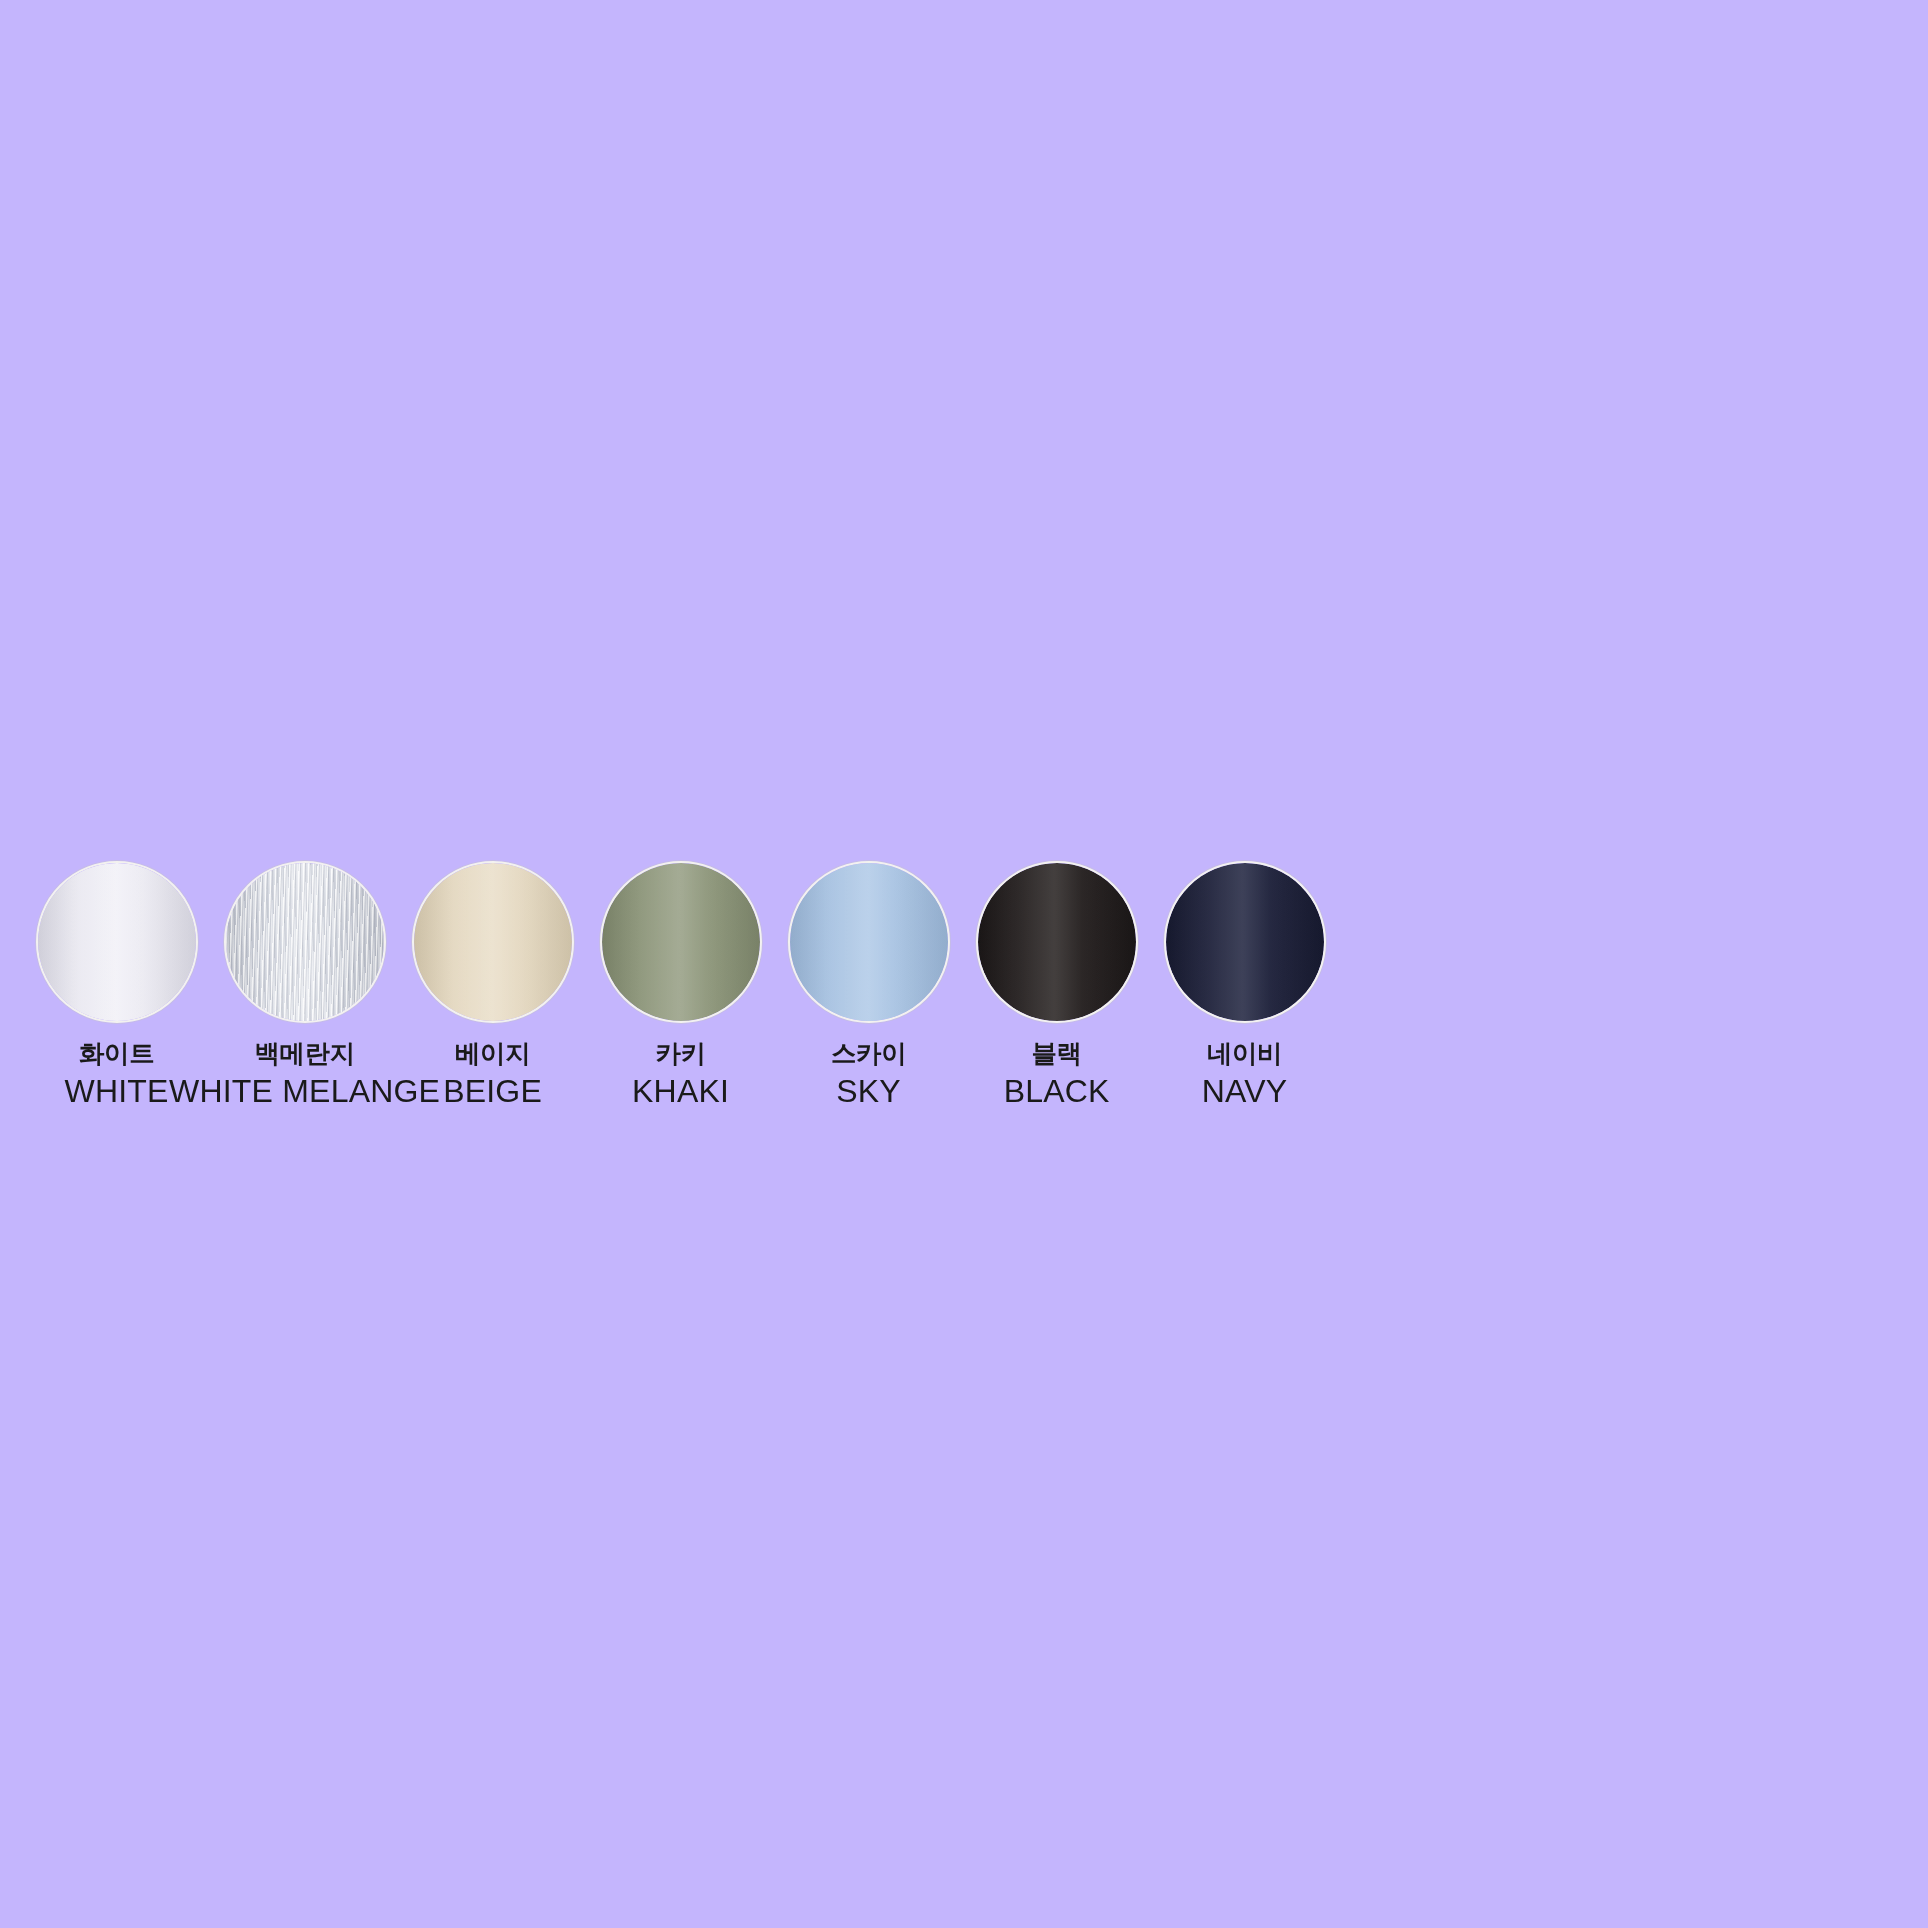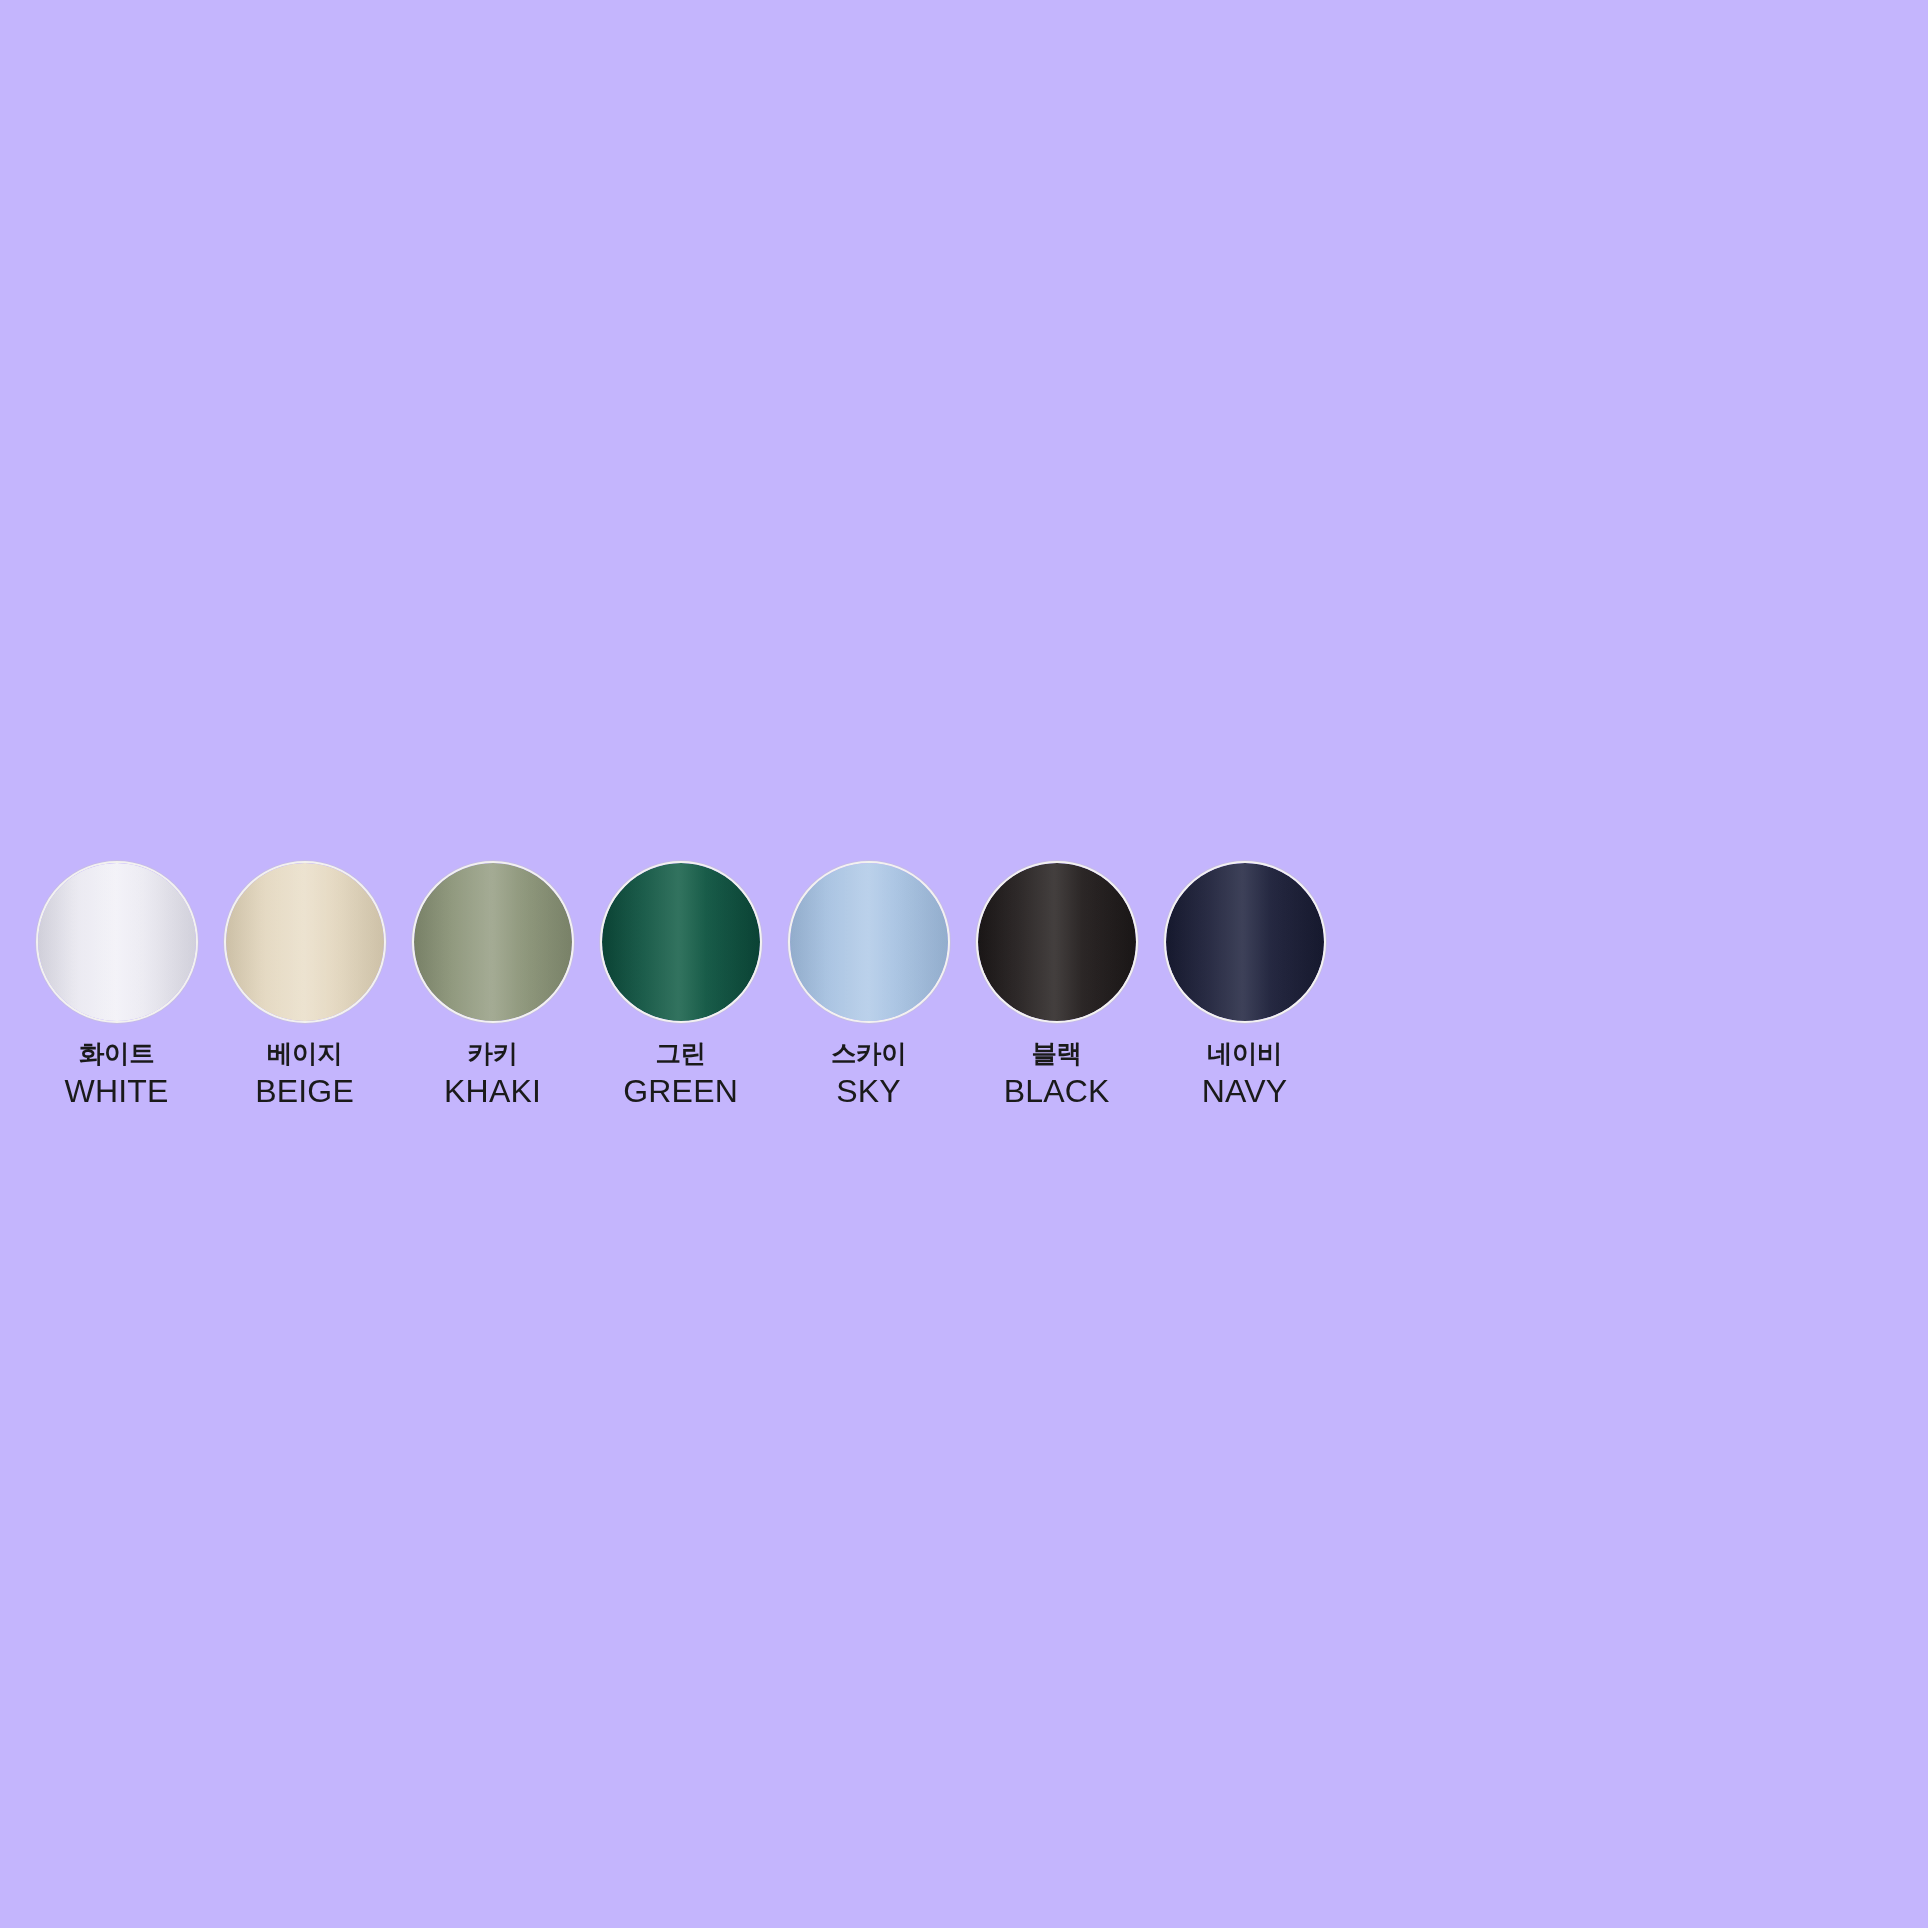--- a/index.html
+++ b/index.html
@@ -145,20 +145,33 @@
           </div>
         </div>
         <div class="swatch-labels">
           <span class="label-ko">화이트</span>
           <span class="label-en">WHITE</span>
         </div>
       </div>
       <div class="swatch-item">
         <div class="swatch-disc-wrap">
           <div class="swatch-disc" style="border-color: rgb(243, 242, 239);">
+            <div class="fill" style="background: linear-gradient(90deg, rgb(195, 199, 210) 0%, rgb(207, 211, 220) 22%, rgb(223, 226, 233) 50%, rgb(207, 211, 220) 74%, rgb(195, 199, 210) 100%);"></div>
+            <div class="melange"></div>
+            <div class="sheen"></div>
+          </div>
+        </div>
+        <div class="swatch-labels">
+          <span class="label-ko">백메란지</span>
+          <span class="label-en">WHITE MELANGE</span>
+        </div>
+      </div>
+      <div class="swatch-item">
+        <div class="swatch-disc-wrap">
+          <div class="swatch-disc" style="border-color: rgb(243, 242, 239);">
             <div class="fill" style="background: linear-gradient(90deg, rgb(216, 203, 176) 0%, rgb(227, 215, 191) 22%, rgb(234, 223, 202) 50%, rgb(227, 215, 191) 74%, rgb(216, 203, 176) 100%);"></div>
             <div class="sheen"></div>
           </div>
         </div>
         <div class="swatch-labels">
           <span class="label-ko">베이지</span>
           <span class="label-en">BEIGE</span>
         </div>
       </div>
       <div class="swatch-item">
@@ -169,32 +182,20 @@
           </div>
         </div>
         <div class="swatch-labels">
           <span class="label-ko">카키</span>
           <span class="label-en">KHAKI</span>
         </div>
       </div>
       <div class="swatch-item">
         <div class="swatch-disc-wrap">
           <div class="swatch-disc" style="border-color: rgb(243, 242, 239);">
-            <div class="fill" style="background: linear-gradient(90deg, rgb(11, 70, 55) 0%, rgb(15, 82, 64) 22%, rgb(22, 96, 73) 50%, rgb(15, 82, 64) 74%, rgb(11, 70, 55) 100%);"></div>
-            <div class="sheen"></div>
-          </div>
-        </div>
-        <div class="swatch-labels">
-          <span class="label-ko">그린</span>
-          <span class="label-en">GREEN</span>
-        </div>
-      </div>
-      <div class="swatch-item">
-        <div class="swatch-disc-wrap">
-          <div class="swatch-disc" style="border-color: rgb(243, 242, 239);">
             <div class="fill" style="background: linear-gradient(90deg, rgb(154, 182, 215) 0%, rgb(166, 193, 224) 22%, rgb(178, 203, 232) 50%, rgb(166, 193, 224) 74%, rgb(154, 182, 215) 100%);"></div>
             <div class="sheen"></div>
           </div>
         </div>
         <div class="swatch-labels">
           <span class="label-ko">스카이</span>
           <span class="label-en">SKY</span>
         </div>
       </div>
       <div class="swatch-item">

